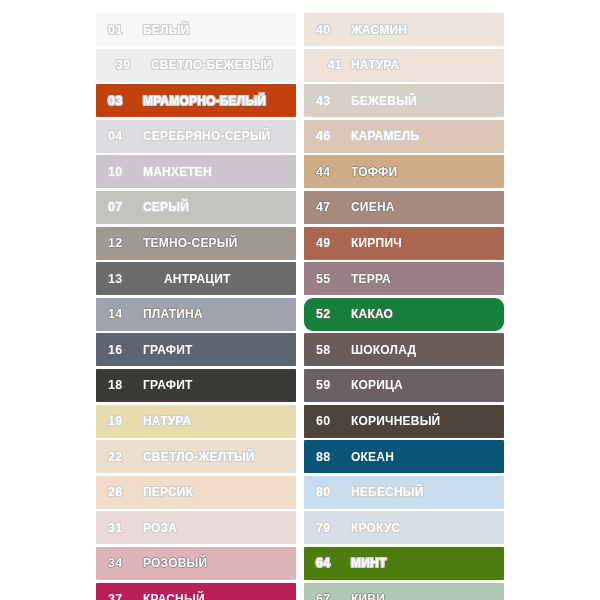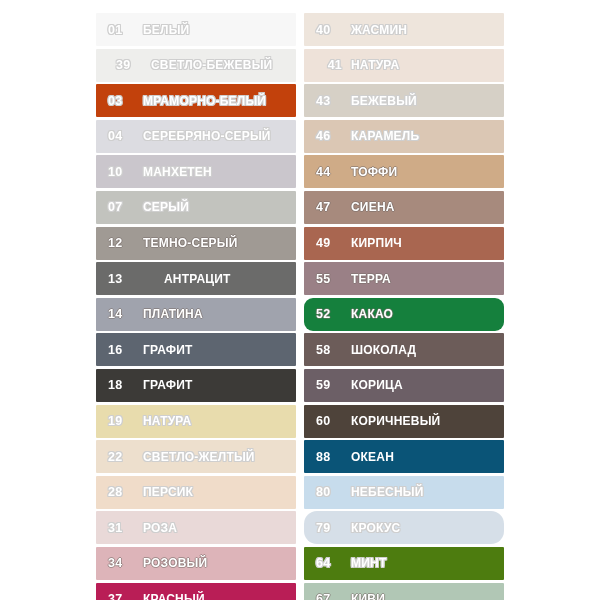--- a/index.html
+++ b/index.html
@@ -207,21 +207,21 @@
         <span class="name">КОРИЧНЕВЫЙ</span>
       </div>
       <div class="swatch dark" style="background-color: rgb(10, 84, 119);">
         <span class="code">88</span>
         <span class="name">ОКЕАН</span>
       </div>
       <div class="swatch light" style="background-color: rgb(199, 220, 236);">
         <span class="code">80</span>
         <span class="name">НЕБЕСНЫЙ</span>
       </div>
-      <div class="swatch light" style="background-color: rgb(214, 223, 232); border-radius: 13px;">
+      <div class="swatch light" style="background-color: rgb(214, 223, 232);">
         <span class="code">79</span>
         <span class="name">КРОКУС</span>
       </div>
       <div class="swatch light" style="background-color: #4d7c0f;">
         <span class="code">64</span>
         <span class="name">МИНТ</span>
       </div>
       <div class="swatch mid" style="background-color: rgb(177, 199, 181);">
         <span class="code">67</span>
         <span class="name">КИВИ</span>

